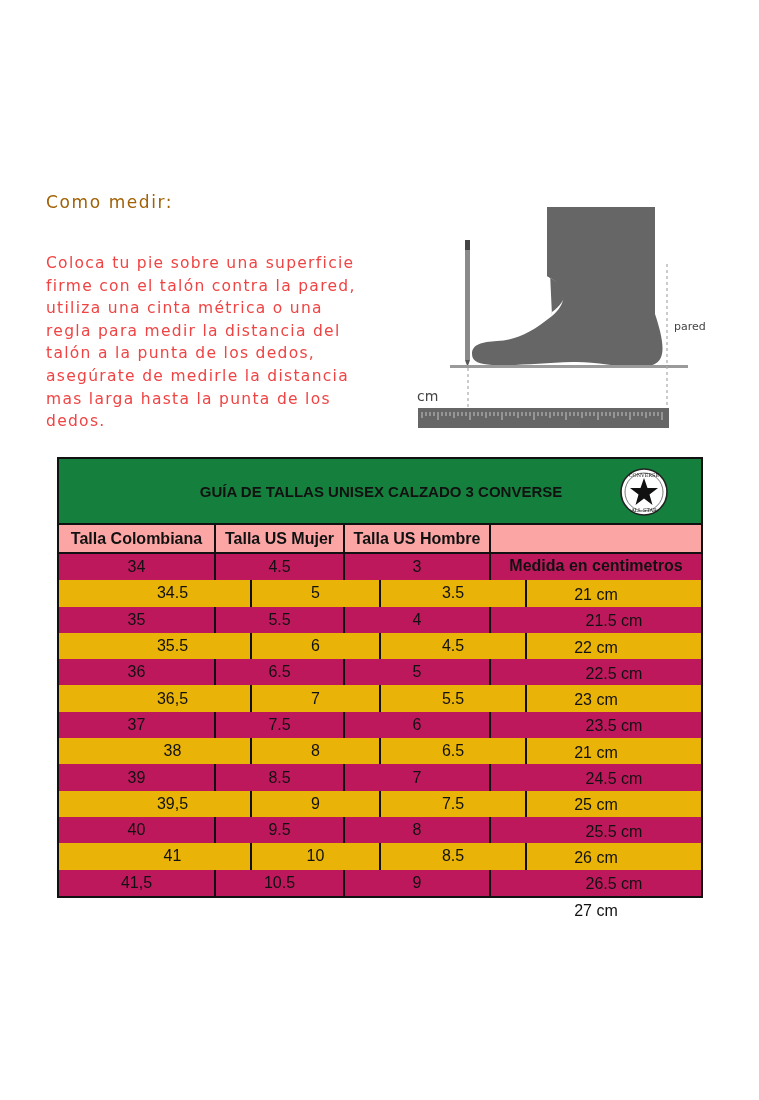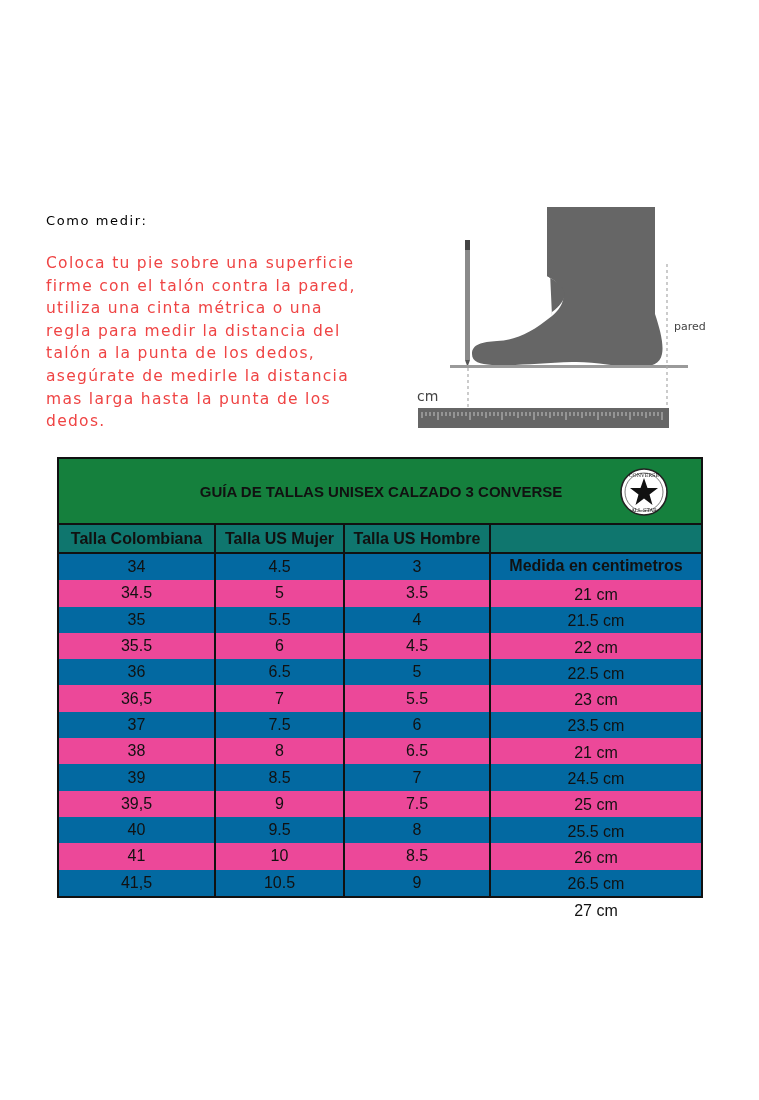--- a/index.html
+++ b/index.html
@@ -1,41 +1,41 @@
 <!DOCTYPE html>
 <html><head>
   <meta charset="utf-8">
   <style>
     html, body { margin: 0; padding: 0; }
     body {
       width: 759px; height: 1100px; background: #ffffff; position: relative; overflow: hidden;
       font-family: "DejaVu Sans", sans-serif; color: #111;
     }
     .howto-title {
-      position: absolute; left: 46px; top: 213px; font-size: 13px; letter-spacing: 1.6px; color: #000000;
+      position: absolute; left: 46px; top: 192px; font-size: 17px; letter-spacing: 1.6px; color: #a16207;
     }
     .howto-text {
       position: absolute; left: 46px; top: 252px; width: 360px; font-size: 15.5px; line-height: 22.6px;
       letter-spacing: 1.3px; color: #ef4444; white-space: pre-line; font-weight: 500;
     }
     .illustration { position: absolute; left: 412px; top: 204px; width: 310px; height: 230px; }
     .size-table {
       position: absolute; left: 57px; top: 457px; width: 646px; border: 2px solid #111; box-sizing: border-box;
       font-family: "Liberation Sans", sans-serif;
     }
     .table-title {
       height: 64px; background: #15803d; border-bottom: 2px solid #111; position: relative;
       display: flex; align-items: center; justify-content: center;
     }
     .table-title-text { font-weight: bold; font-size: 15px; color: #111; margin-left: 2px; }
     .logo { position: absolute; right: 32px; top: 8px; width: 50px; height: 50px; }
     .row { display: flex; height: 26.3px; }
-    .row.header { height: 27px; background: #0f766e; border-bottom: 2px solid #111; }
-    .row.shade { background: #0369a1; }
-    .row.plain { background: #ec4899; }
+    .row.header { height: 27px; background: #fca5a5; border-bottom: 2px solid #111; }
+    .row.shade { background: #be185d; }
+    .row.plain { background: #eab308; padding-left: 36px; }
     .cell {
       box-sizing: border-box; display: flex; align-items: center; justify-content: center;
       font-size: 16px; color: #111; border-right: 2px solid #111;
     }
     .cell:last-child { border-right: none; }
     .row.header .cell { font-weight: bold; font-size: 16px; }
     .c1 { width: 157px; } .c2 { width: 129px; } .c3 { width: 146px; } .c4 { flex: 1; margin-top: 41px; }
   </style>
 </head>
 <body>

